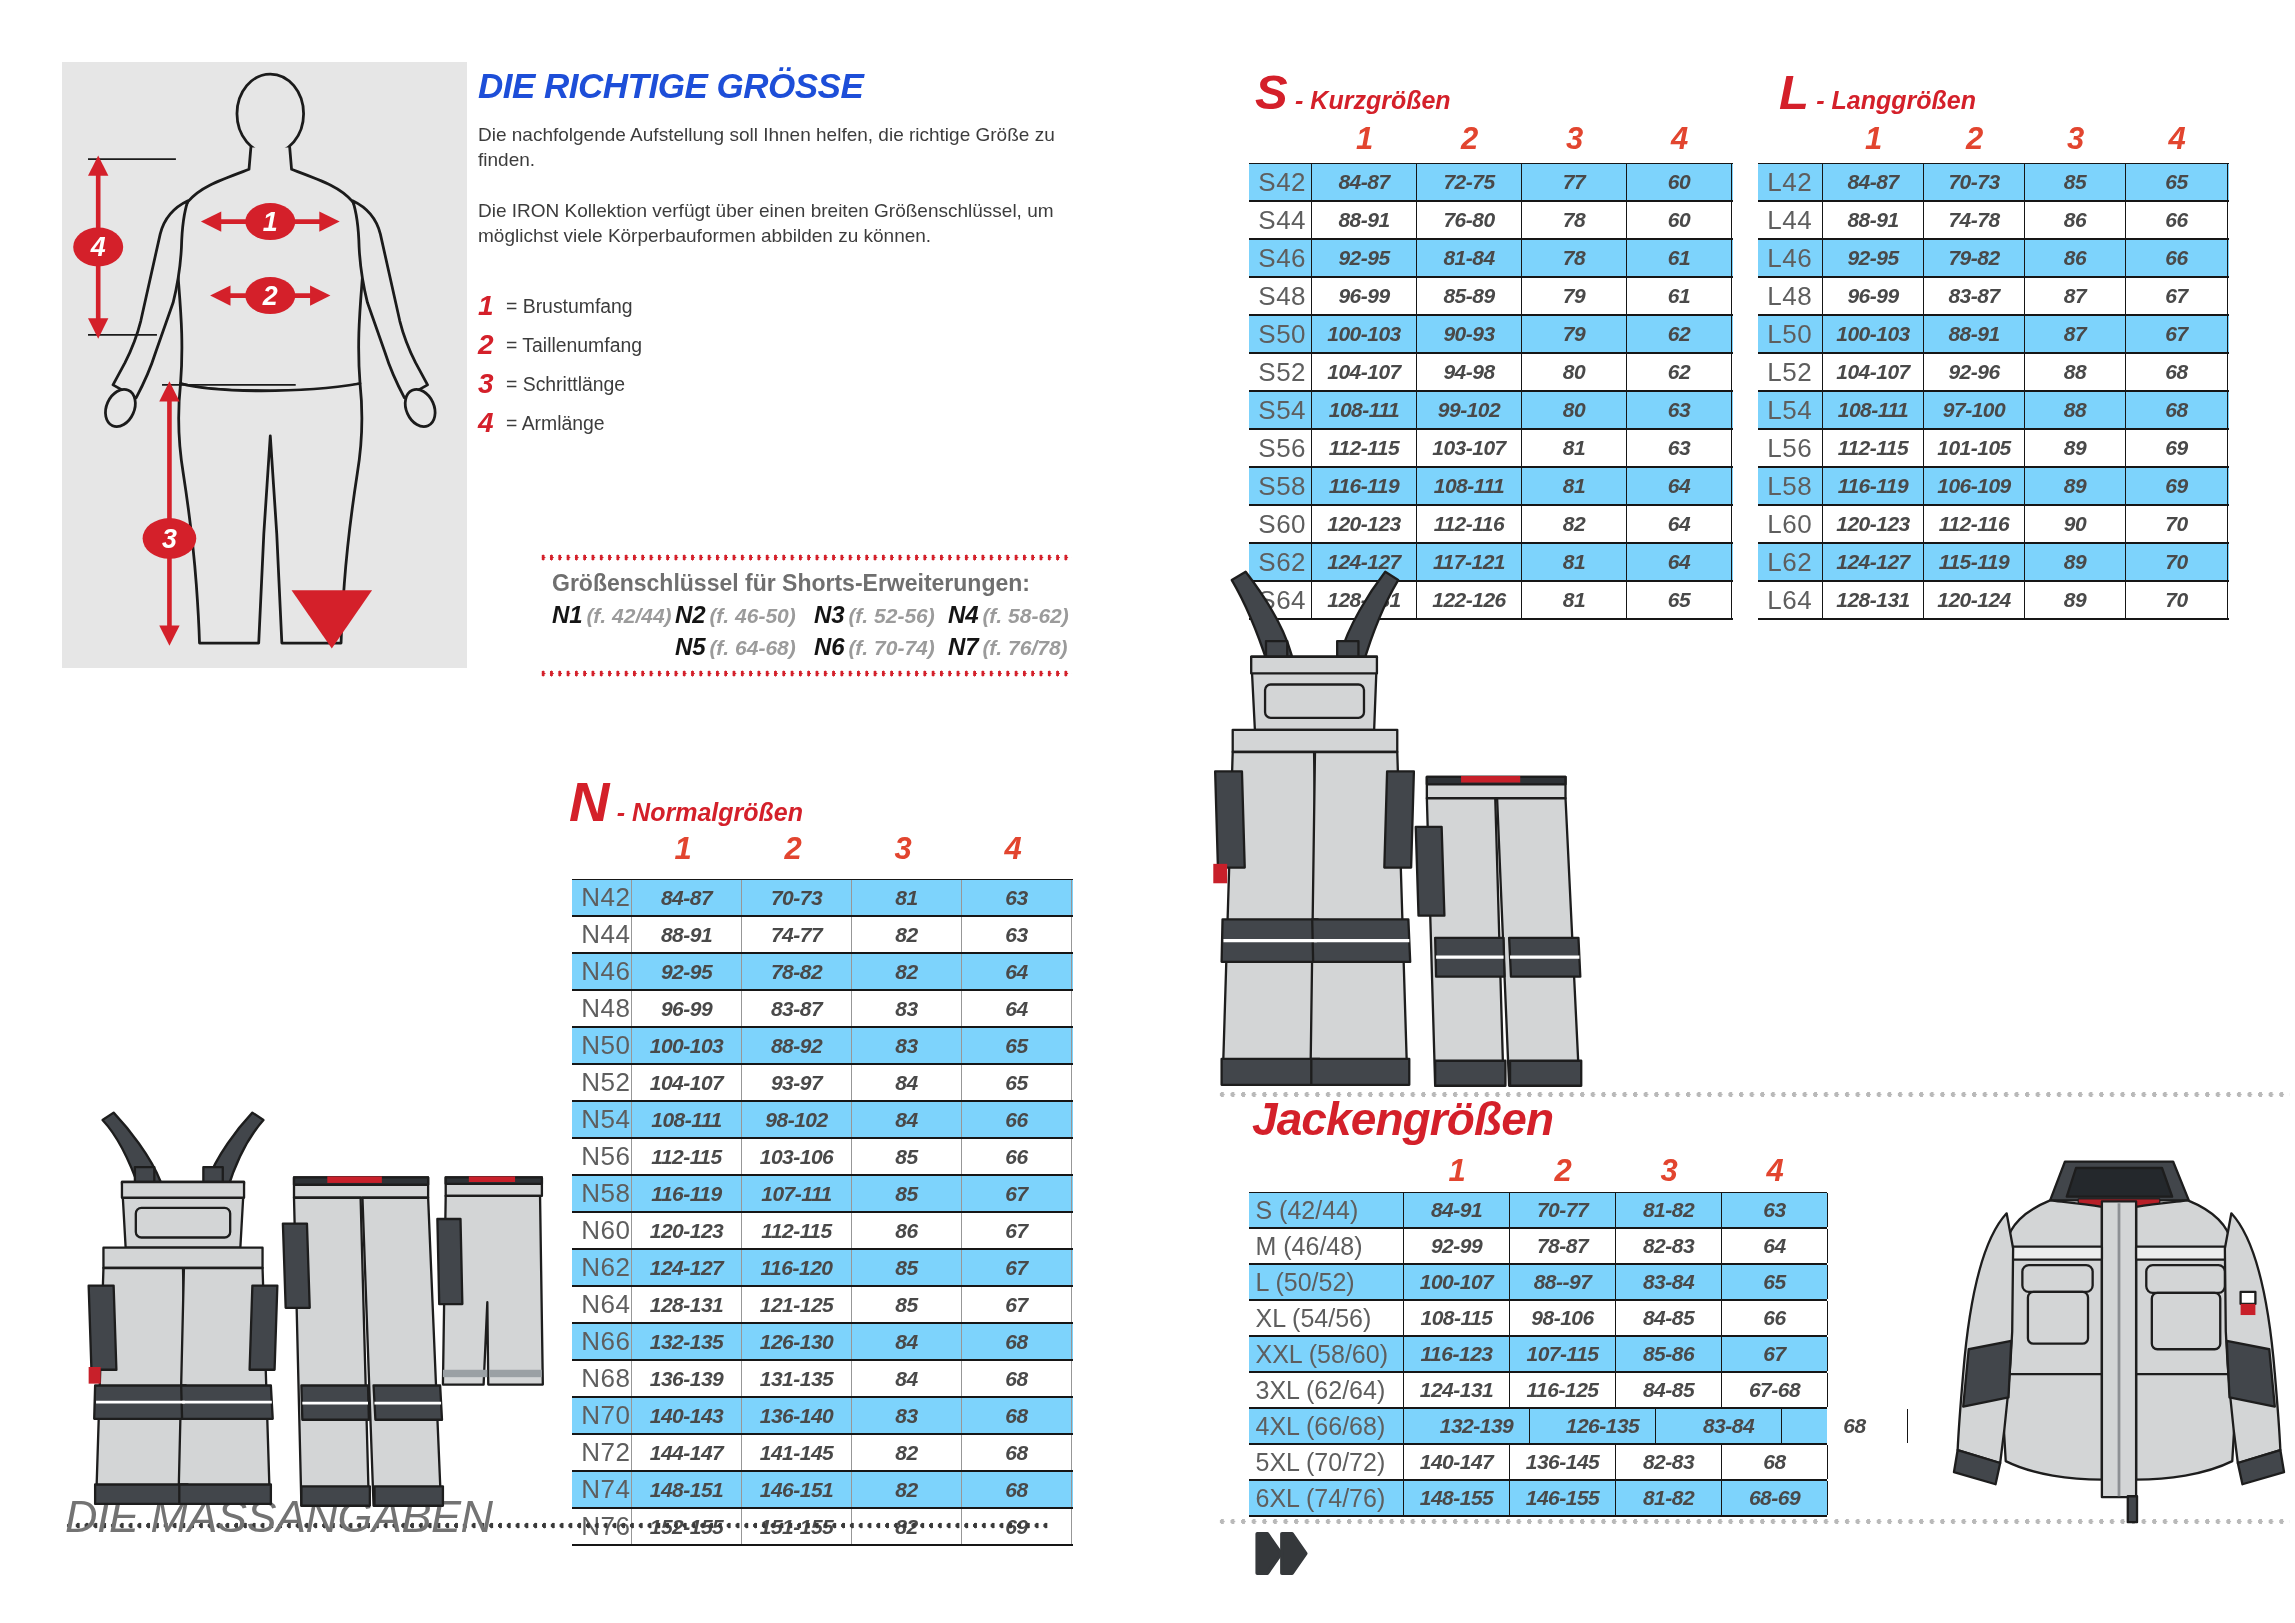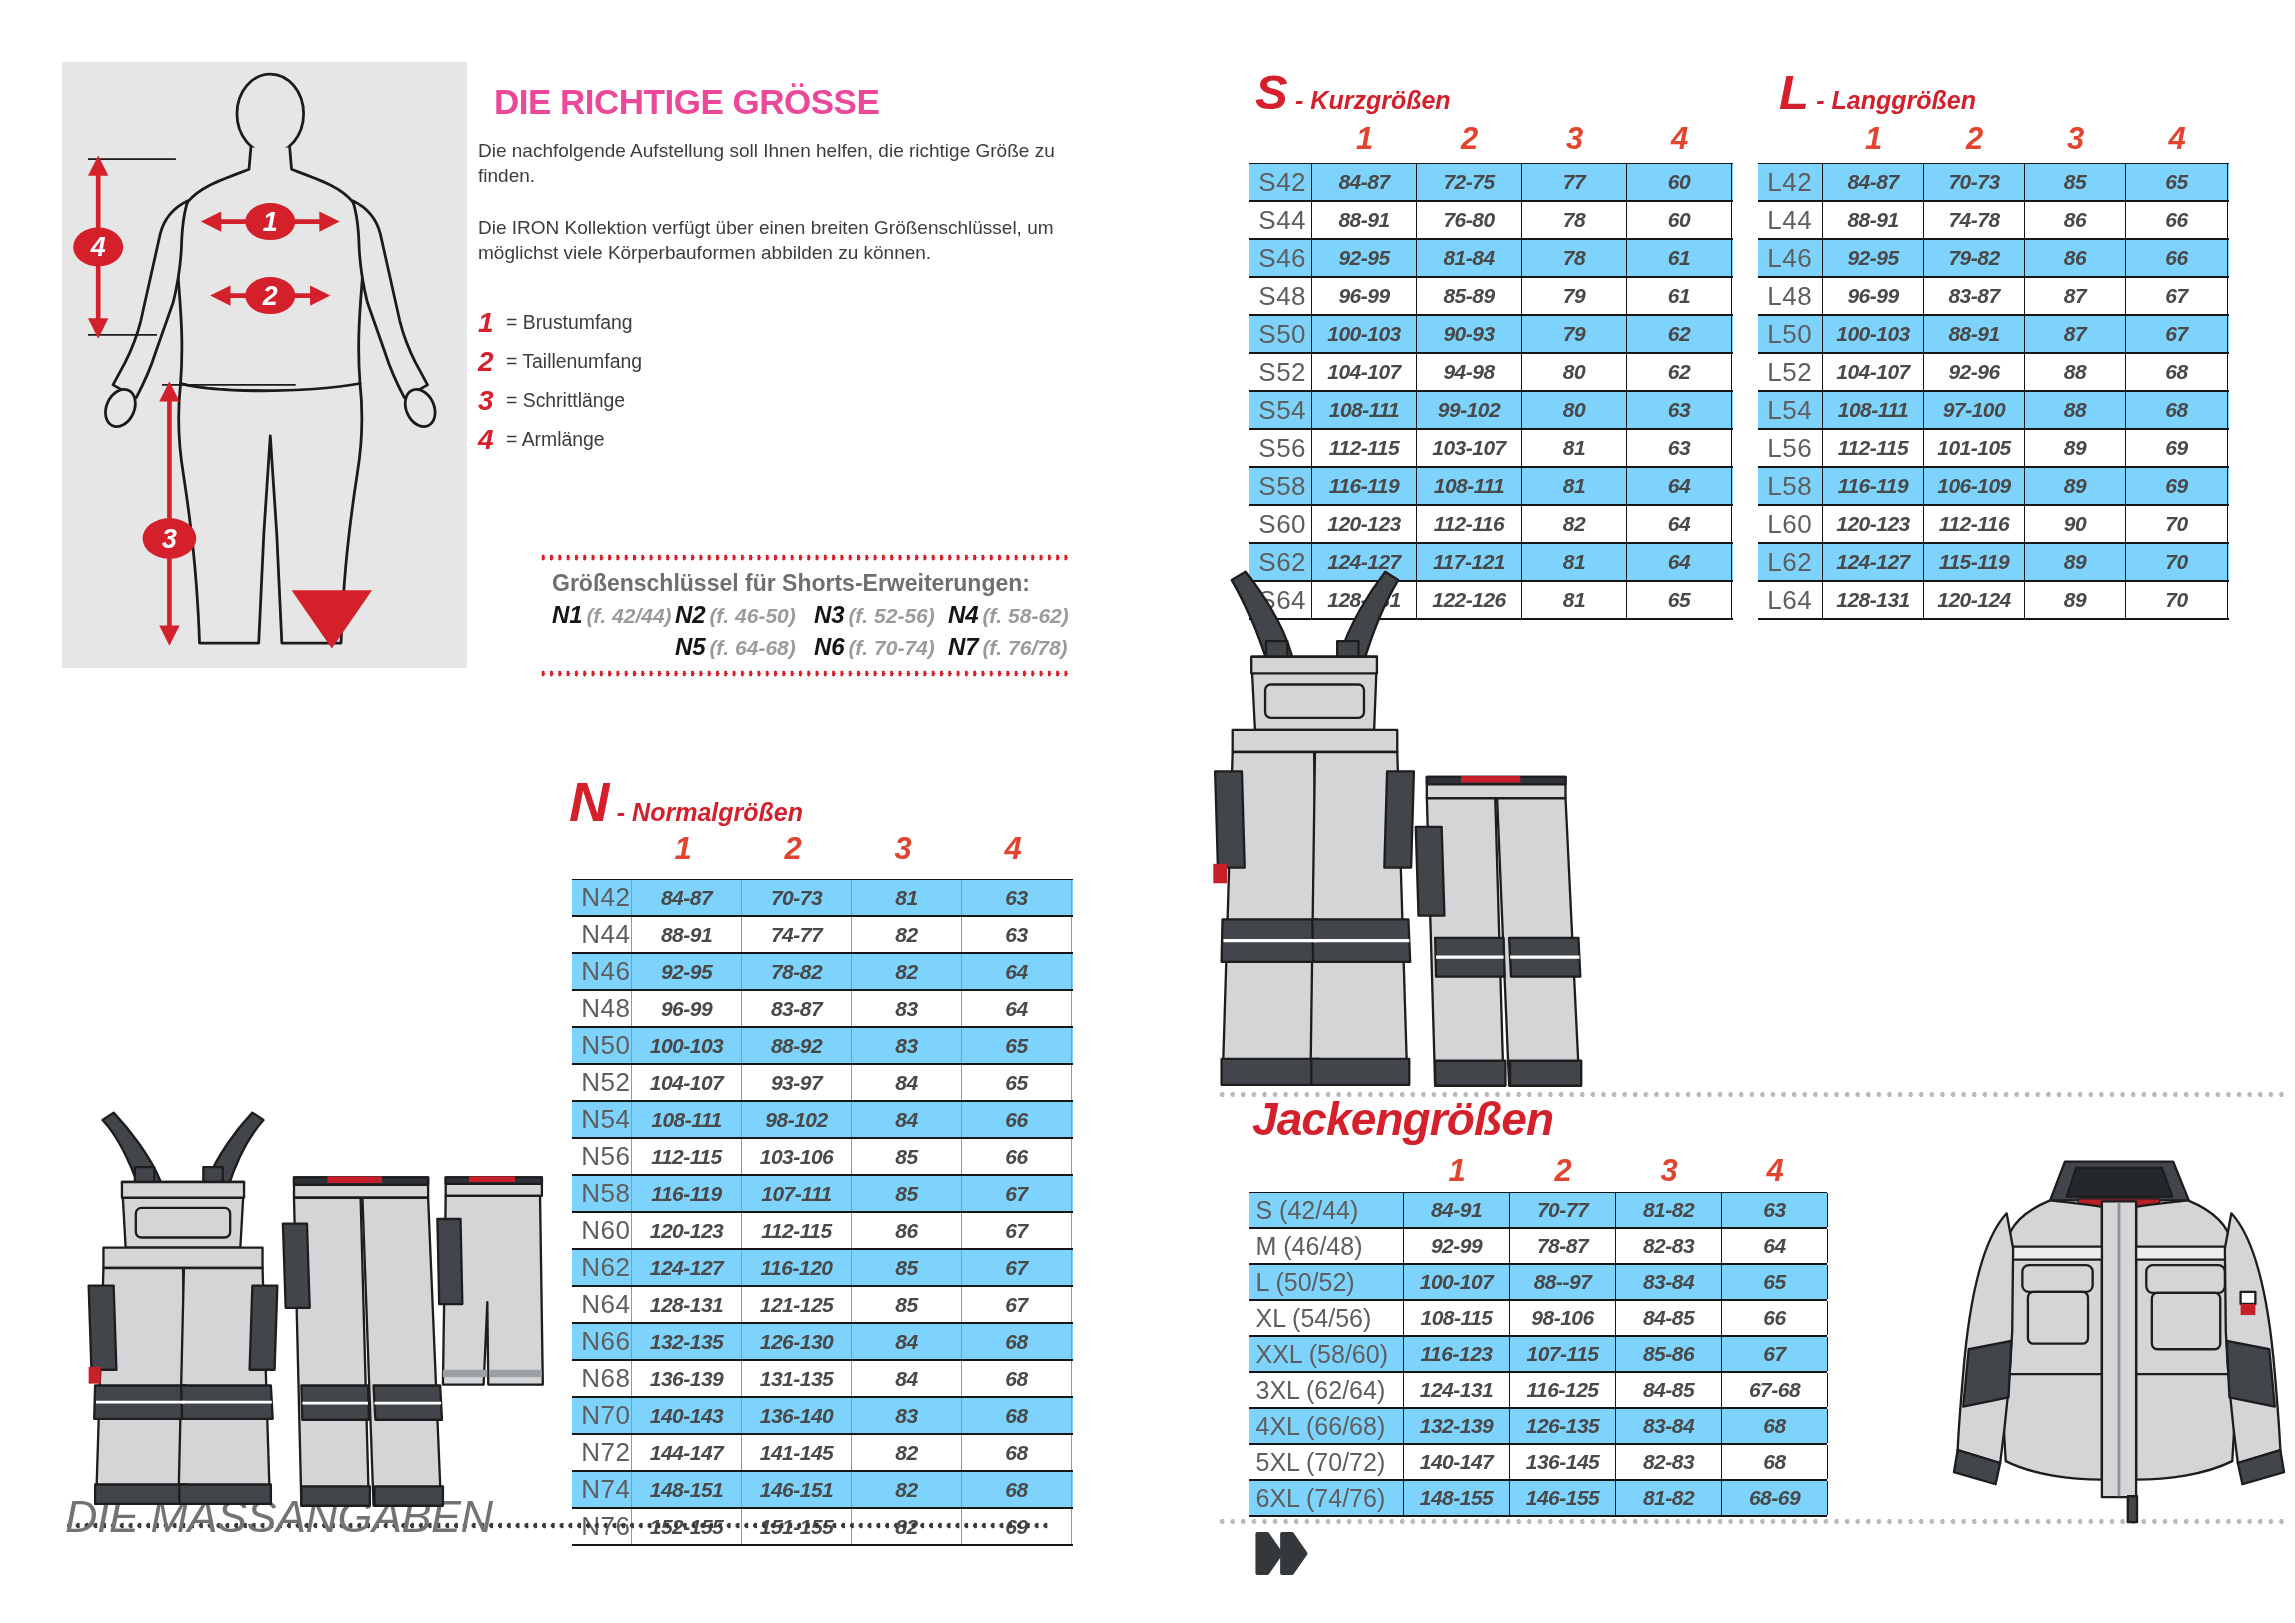--- a/index.html
+++ b/index.html
@@ -2,21 +2,21 @@
 <html style="font-size:7.4px"><head>
 <meta charset="utf-8">
 <style>
   html,body{margin:0;padding:0;background:#fff;}
   .page{position:relative;width:2295px;height:1623px;background:#ffffff;overflow:hidden;
         font-family:"Liberation Sans",sans-serif;}
   .abs{position:absolute;}
 
   
   .intro{position:absolute;left:478px;top:66px;width:597px;}
-  .intro h1{margin:16px;font-size:35px;font-weight:bold;color:#ec4899;letter-spacing:-0.5px;}
+  .intro h1{margin:0;font-size:35px;font-style:italic;font-weight:bold;color:#1d4ed8;letter-spacing:-0.5px;}
   .intro p{margin:15.7px 0 0 0;font-size:19px;line-height:1.33;color:#3c3c3c;}
   .intro p + p{margin-top:26px;}
   .legend{margin-top:44px;}
   .legend-row{display:flex;align-items:center;margin-bottom:12px;height:27px;}
   .legend-num{color:#d4202a;font-weight:bold;font-style:italic;font-size:28px;width:28px;flex:0 0 28px;}
   .legend-text{font-size:19.4px;color:#3c3c3c;}
 
   
   .sk{position:absolute;left:539px;top:554px;width:533px;}
   .sk-dots{height:7.4px;background-repeat:repeat-x;
@@ -532,21 +532,21 @@
         <div class="cell-val">85-86</div>
         <div class="cell-val">67</div>
       </div>
       <div class="t-row" style="grid-template-columns: 155px 106px 106px 106px 106px; height: 34px;">
         <div class="cell-label">3XL (62/64)</div>
         <div class="cell-val">124-131</div>
         <div class="cell-val">116-125</div>
         <div class="cell-val">84-85</div>
         <div class="cell-val">67-68</div>
       </div>
-      <div class="t-row stripe" style="grid-template-columns: 155px 106px 106px 106px 106px; height: 34px;">
+      <div class="t-row stripe" style="grid-template-columns: 155px 106px 106px 106px 106px; height: 34px; gap: 20px;">
         <div class="cell-label">4XL (66/68)</div>
         <div class="cell-val">132-139</div>
         <div class="cell-val">126-135</div>
         <div class="cell-val">83-84</div>
         <div class="cell-val">68</div>
       </div>
       <div class="t-row" style="grid-template-columns: 155px 106px 106px 106px 106px; height: 34px;">
         <div class="cell-label">5XL (70/72)</div>
         <div class="cell-val">140-147</div>
         <div class="cell-val">136-145</div>

